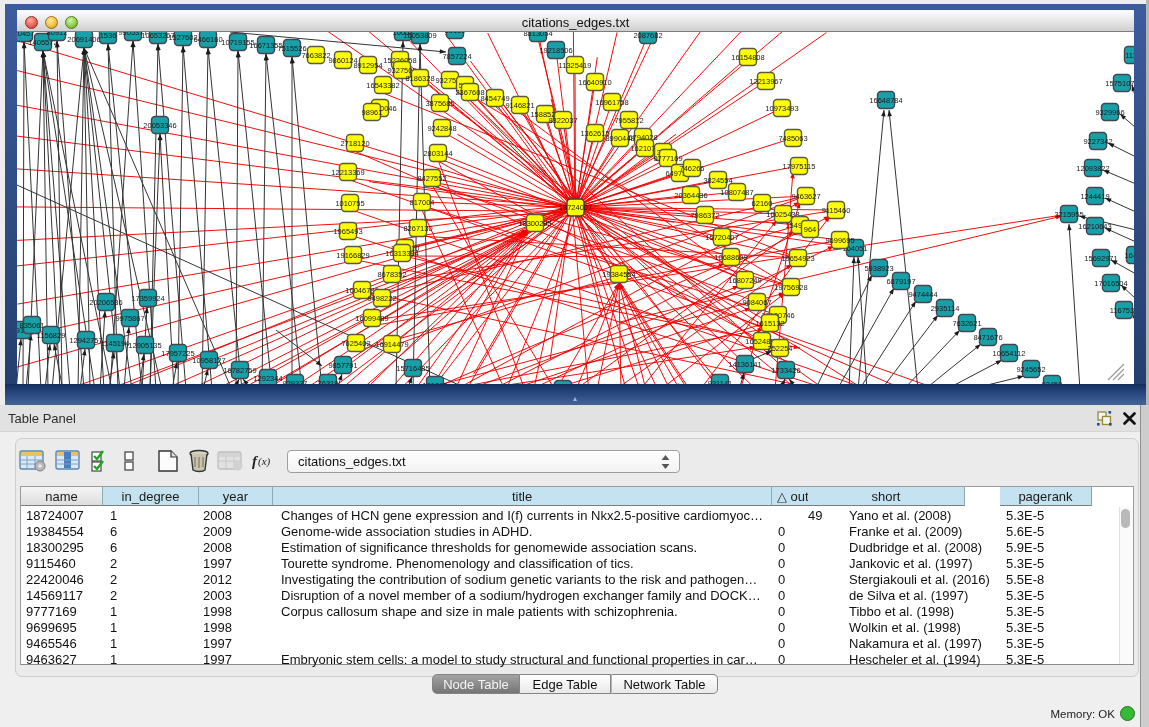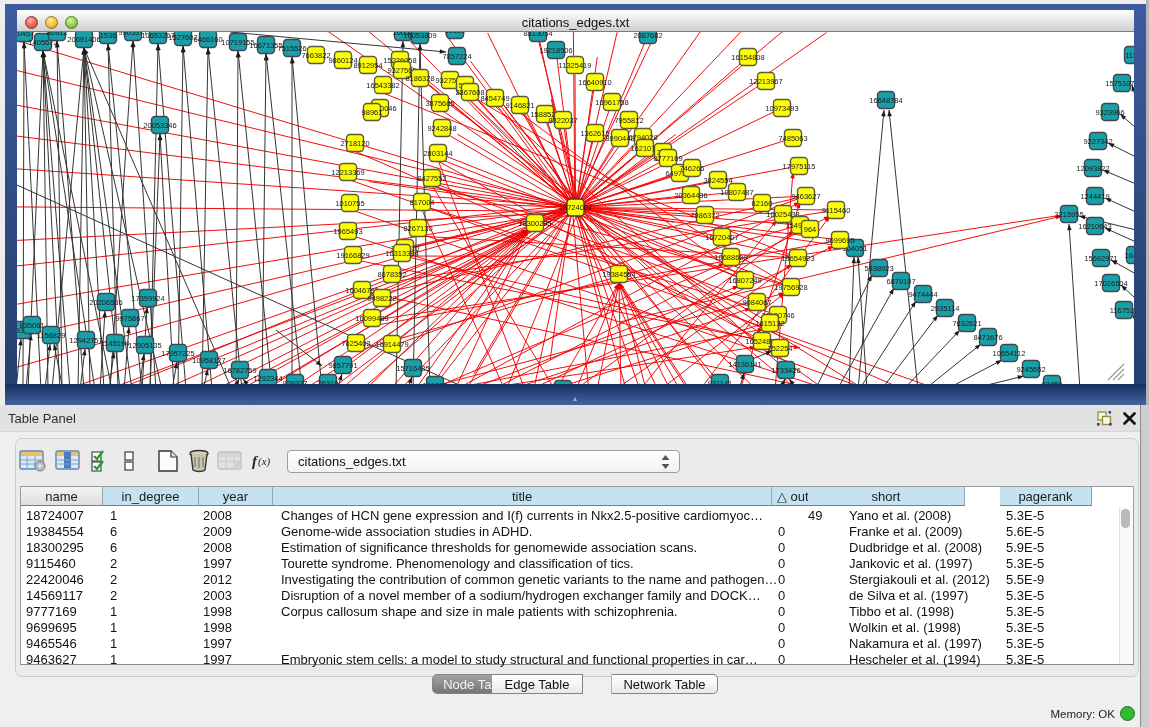--- a/index.html
+++ b/index.html
@@ -906,24 +906,24 @@
     <span style="left:203px">1997</span>
     <span style="left:281px">Tourette syndrome. Phenomenology and classification of tics.</span>
     <span style="left:778px">0</span>
     <span style="left:849px">Jankovic et al. (1997)</span>
     <span style="left:1006px">5.3E-5</span>
   </div>
 <div class="tr" style="top:572px">
     <span style="left:26px">22420046</span>
     <span style="left:110px">2</span>
     <span style="left:203px">2012</span>
-    <span style="left:281px">Investigating the contribution of common genetic variants to the name and pathogen…</span>
+    <span style="left:281px">Investigating the contribution of sodium genetic variants to the risk and pathogen…</span>
     <span style="left:778px">0</span>
-    <span style="left:849px">Stergiakouli et al. (2012)</span>
-    <span style="left:1006px">5.5E-9</span>
+    <span style="left:849px">Stergiakouli et al. (2016)</span>
+    <span style="left:1006px">5.5E-8</span>
   </div>
 <div class="tr" style="top:588px">
     <span style="left:26px">14569117</span>
     <span style="left:110px">2</span>
     <span style="left:203px">2003</span>
     <span style="left:281px">Disruption of a novel member of a sodium/hydrogen exchanger family and DOCK…</span>
     <span style="left:778px">0</span>
     <span style="left:849px">de Silva et al. (1997)</span>
     <span style="left:1006px">5.3E-5</span>
   </div>
@@ -957,16 +957,16 @@
     <span style="left:110px">1</span>
     <span style="left:203px">1997</span>
     <span style="left:281px">Embryonic stem cells: a model to study structural and functional properties in car…</span>
     <span style="left:778px">0</span>
     <span style="left:849px">Hescheler et al. (1994)</span>
     <span style="left:1006px">5.3E-5</span>
   </div>
 <div style="position:absolute;left:1119px;top:507px;width:14px;height:157px;background:#fafafa;border-left:1px solid #e0e0e0"></div>
 <div style="position:absolute;left:1121px;top:509px;width:9px;height:19px;background:#b9b9b9;border-radius:5px"></div>
 <div class="seg" style="left:432px;width:88px;background:linear-gradient(180deg,#a2a2a2,#757575);color:#f4f4f4;border-radius:5px 0 0 5px">Node Table</div>
-<div class="seg" style="left:492px;width:91px;background:linear-gradient(180deg,#ffffff,#e9e9e9);color:#111;border-left:none">Edge Table</div>
+<div class="seg" style="left:520px;width:91px;background:linear-gradient(180deg,#ffffff,#e9e9e9);color:#111;border-left:none">Edge Table</div>
 <div class="seg" style="left:611px;width:107px;background:linear-gradient(180deg,#ffffff,#e9e9e9);color:#111;border-left:1px solid #b5b5b5;border-radius:0 5px 5px 0">Network Table</div>
 <div class="mem">Memory: OK</div>
 <div style="position:absolute;right:14px;top:706px;width:15px;height:15px;border-radius:50%;background:#33bb33;border:1.5px solid #2a6e2a"></div>
 <div style="position:absolute;left:1140px;top:405px;width:9px;height:322px;background:#cdcdcd;border-left:1px solid #909090"></div>
 </body></html>

